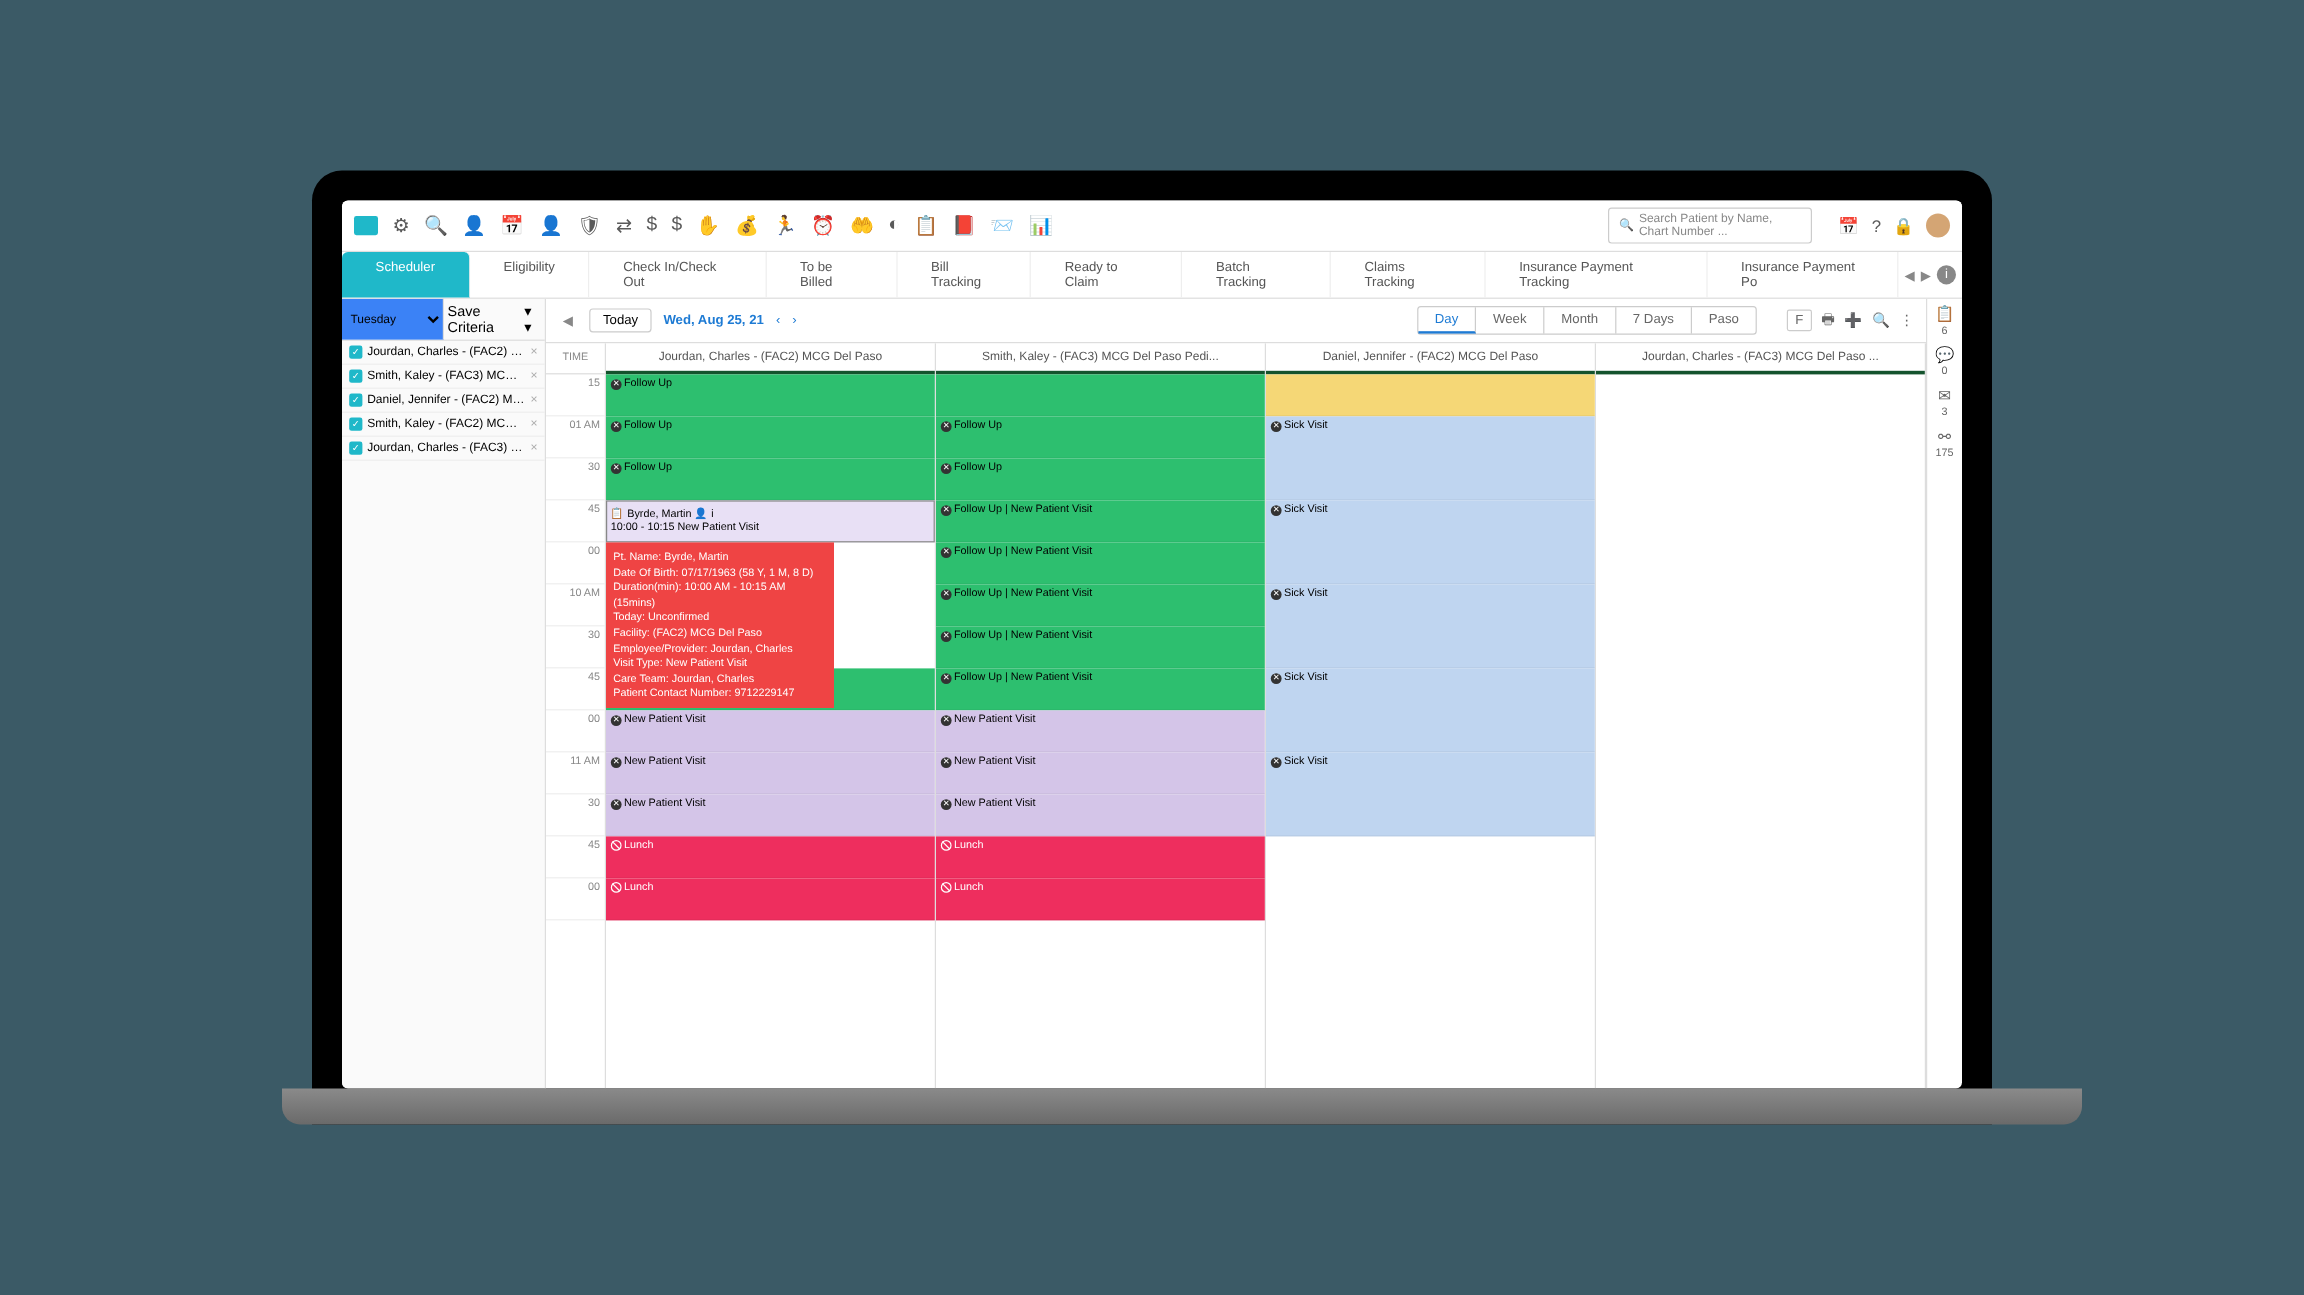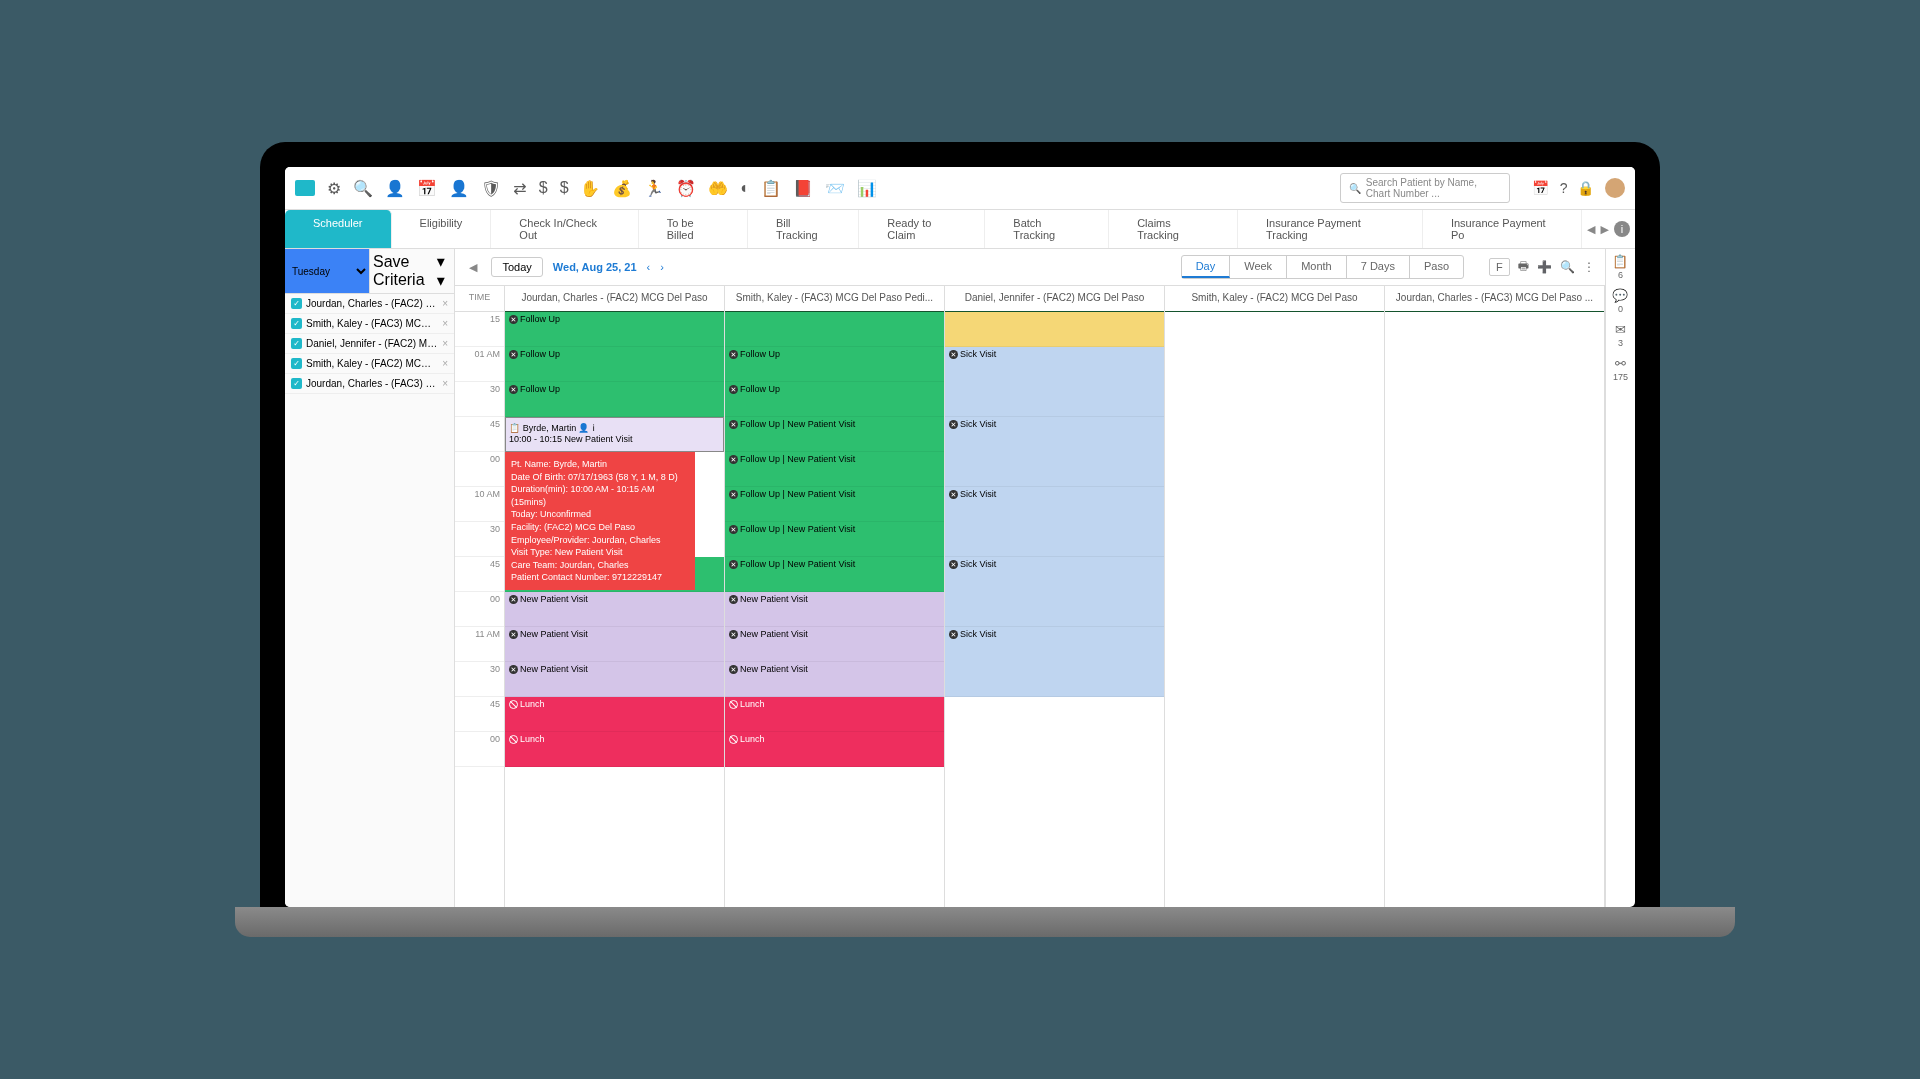--- a/index.html
+++ b/index.html
@@ -16,21 +16,21 @@
 .avatar{width:20px;height:20px;border-radius:50%;background:#d4a574}
 .tabs{display:flex;border-bottom:1px solid #ddd;background:#fff;font-size:11px}
 .tab{padding:7px 28px;color:#555;cursor:pointer;border-right:1px solid #eee}
 .tab.active{background:#1fb8c9;color:#fff;border-radius:5px 5px 0 0}
 .tab-nav{margin-left:auto;padding:5px;color:#888;display:flex;gap:5px;align-items:center}
 .info-icon{width:16px;height:16px;background:#888;color:#fff;border-radius:50%;text-align:center;line-height:16px;font-size:11px}
 .main{display:flex;flex:1;overflow:hidden}
 .sidebar{width:170px;border-right:1px solid #ddd;background:#fafafa;font-size:10px}
 .sidebar-top{display:flex;border-bottom:1px solid #ddd}
 .sidebar-top select{flex:1;border:none;background:#3b82f6;font-size:10px;padding:3px;border-right:1px solid #ddd}
-.save-criteria{flex:1;padding:3px;font-size:16px;display:flex;align-items:center;justify-content:space-between}
+.save-criteria{flex:1;padding:3px;font-size:12px;display:flex;align-items:center;justify-content:space-between}
 .provider-item{padding:4px 6px;display:flex;align-items:center;gap:4px;border-bottom:1px solid #eee}
 .provider-item .chk{width:11px;height:11px;background:#1fb8c9;border-radius:2px;display:inline-flex;align-items:center;justify-content:center;color:#fff;font-size:8px}
 .provider-item .nm{flex:1;white-space:nowrap;overflow:hidden;text-overflow:ellipsis}
 .provider-item .x{color:#aaa;cursor:pointer}
 .calendar{flex:1;display:flex;flex-direction:column;overflow:hidden}
 .cal-toolbar{padding:6px 10px;display:flex;align-items:center;gap:10px;border-bottom:1px solid #ddd;font-size:11px}
 .cal-nav-arrow{color:#888;cursor:pointer;padding:0 4px}
 .today-btn{border:1px solid #ccc;padding:3px 10px;border-radius:3px;cursor:pointer}
 .cal-date{color:#1e7bd4;font-weight:bold}
 .cal-date-nav{color:#1e7bd4;cursor:pointer}
@@ -39,21 +39,21 @@
 .view-btn:last-child{border-right:none}
 .view-btn.active{color:#1e7bd4;border-bottom:2px solid #1e7bd4}
 .toolbar-right{display:flex;gap:8px;margin-left:15px;color:#666;align-items:center}
 .toolbar-right .icon{font-size:12px;cursor:pointer}
 .cal-grid{flex:1;display:flex;overflow:auto;position:relative}
 .time-col{width:50px;border-right:1px solid #ddd;font-size:9px;color:#888;text-align:right}
 .time-header{height:26px;border-bottom:1px solid #ddd;padding:6px 4px;font-size:9px;text-align:center}
 .time-slot{height:35px;padding:2px 4px;border-bottom:1px solid #eee;position:relative}
 .resource-cols{flex:1;display:flex}
 .resource-col{flex:1;border-right:1px solid #ddd;min-width:0}
-.resource-header{height:26px;border-bottom:1px solid #14532d;padding:6px 4px;font-size:10px;color:#555;text-align:center;white-space:nowrap;overflow:hidden;text-overflow:ellipsis}
+.resource-header{height:26px;border-bottom:3px solid #14532d;padding:6px 4px;font-size:10px;color:#555;text-align:center;white-space:nowrap;overflow:hidden;text-overflow:ellipsis}
 .slots{position:relative}
 .appt{position:absolute;left:0;right:0;font-size:9px;padding:2px 4px;border-bottom:1px solid rgba(0,0,0,0.05);overflow:hidden;white-space:nowrap}
 .appt .dot{display:inline-block;width:9px;height:9px;background:#333;border-radius:50%;color:#fff;text-align:center;line-height:9px;font-size:7px;margin-right:2px}
 .appt .ban{display:inline-block;width:9px;height:9px;border:1px solid #fff;border-radius:50%;position:relative;margin-right:2px;vertical-align:middle}
 .appt .ban::after{content:"";position:absolute;width:9px;height:1px;background:#fff;top:3px;left:-1px;transform:rotate(45deg)}
 .green{background:#2dbf6f;color:#000}
 .purple{background:#d4c5e8;color:#000}
 .red{background:#ee2e5e;color:#fff}
 .blue{background:#bfd5f0;color:#000}
 .yellow{background:#f5d776}
@@ -253,24 +253,20 @@
         <div class="slots" style="height:455px">
           <div class="appt yellow" style="top:0;height:35px"></div>
           <div class="appt blue" style="top:35px;height:70px"><span class="dot">✕</span><span>Sick Visit</span></div>
           <div class="appt blue" style="top:105px;height:70px"><span class="dot">✕</span><span>Sick Visit</span></div>
           <div class="appt blue" style="top:175px;height:70px"><span class="dot">✕</span><span>Sick Visit</span></div>
           <div class="appt blue" style="top:245px;height:70px"><span class="dot">✕</span><span>Sick Visit</span></div>
           <div class="appt blue" style="top:315px;height:70px"><span class="dot">✕</span><span>Sick Visit</span></div>
         </div>
       </div>
 
-      <div class="resource-col">
-        <div class="resource-header">Smith, Kaley - (FAC2) MCG Del Paso</div>
-        <div class="slots" style="height:455px"></div>
-      </div>
 
       <div class="resource-col">
         <div class="resource-header">Jourdan, Charles - (FAC3) MCG Del Paso ...</div>
         <div class="slots" style="height:455px"></div>
       </div>
     </div>
   </div>
 </div>
 
 <div class="right-rail">

